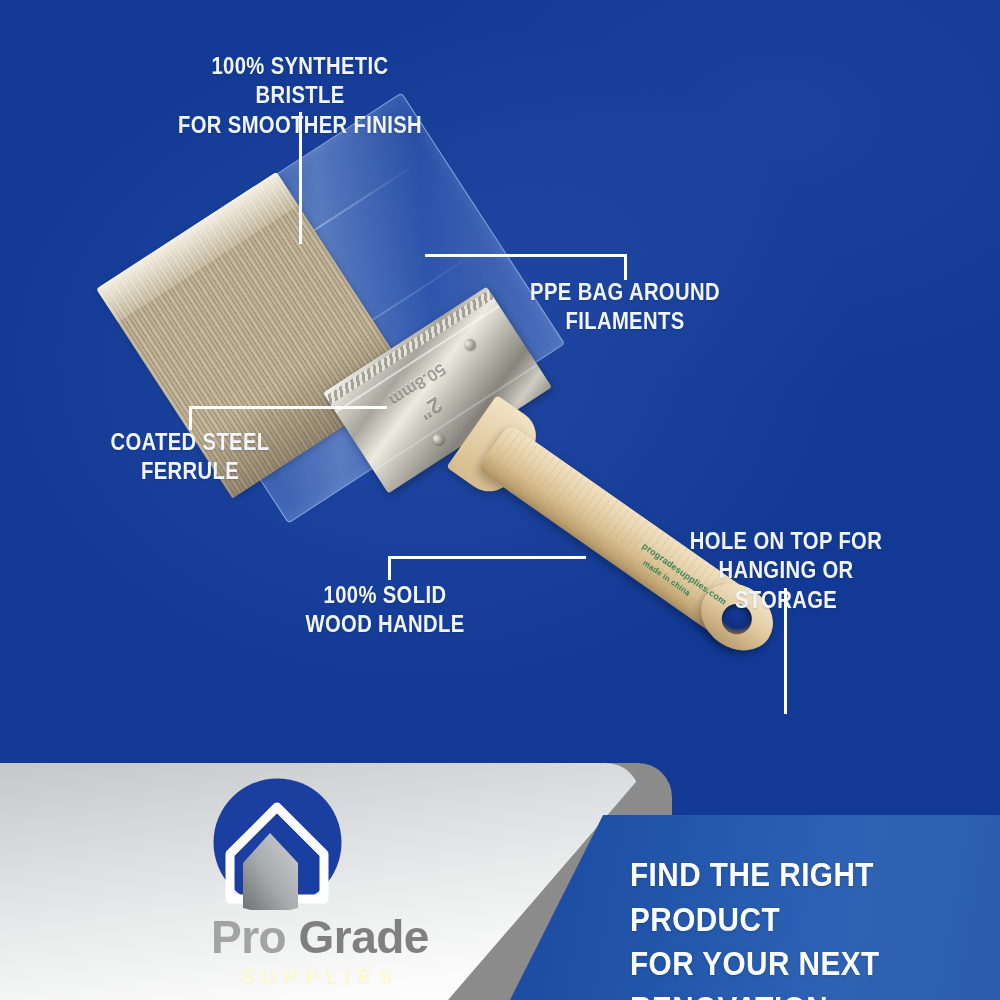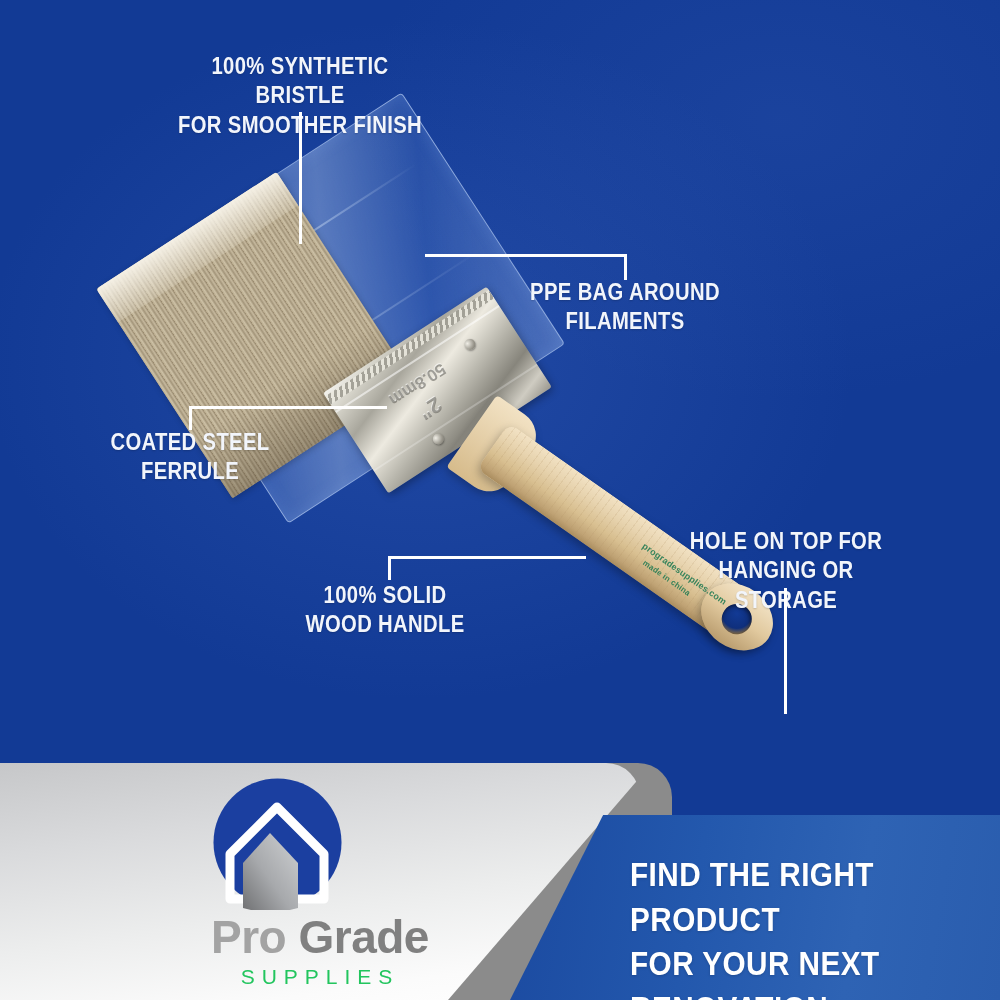--- a/index.html
+++ b/index.html
@@ -246,21 +246,21 @@
   }
   .wm-pro { color:#a3a3a3; }
   .wm-grade { color:#808080; }
   .logo-sub {
     position:absolute; left:0; top:190px; width:330px;
     text-align:center;
     font-family:"Liberation Sans", sans-serif;
     font-weight:400;
     font-size:21px;
     letter-spacing:7px;
-    color:#22c55e;
+    color:#fef9c3;
   }
 </style>
 </head>
 <body>
 
 <div id="stage">
 
   <div class="bg-light"></div>
 
   <div id="brush-group">

